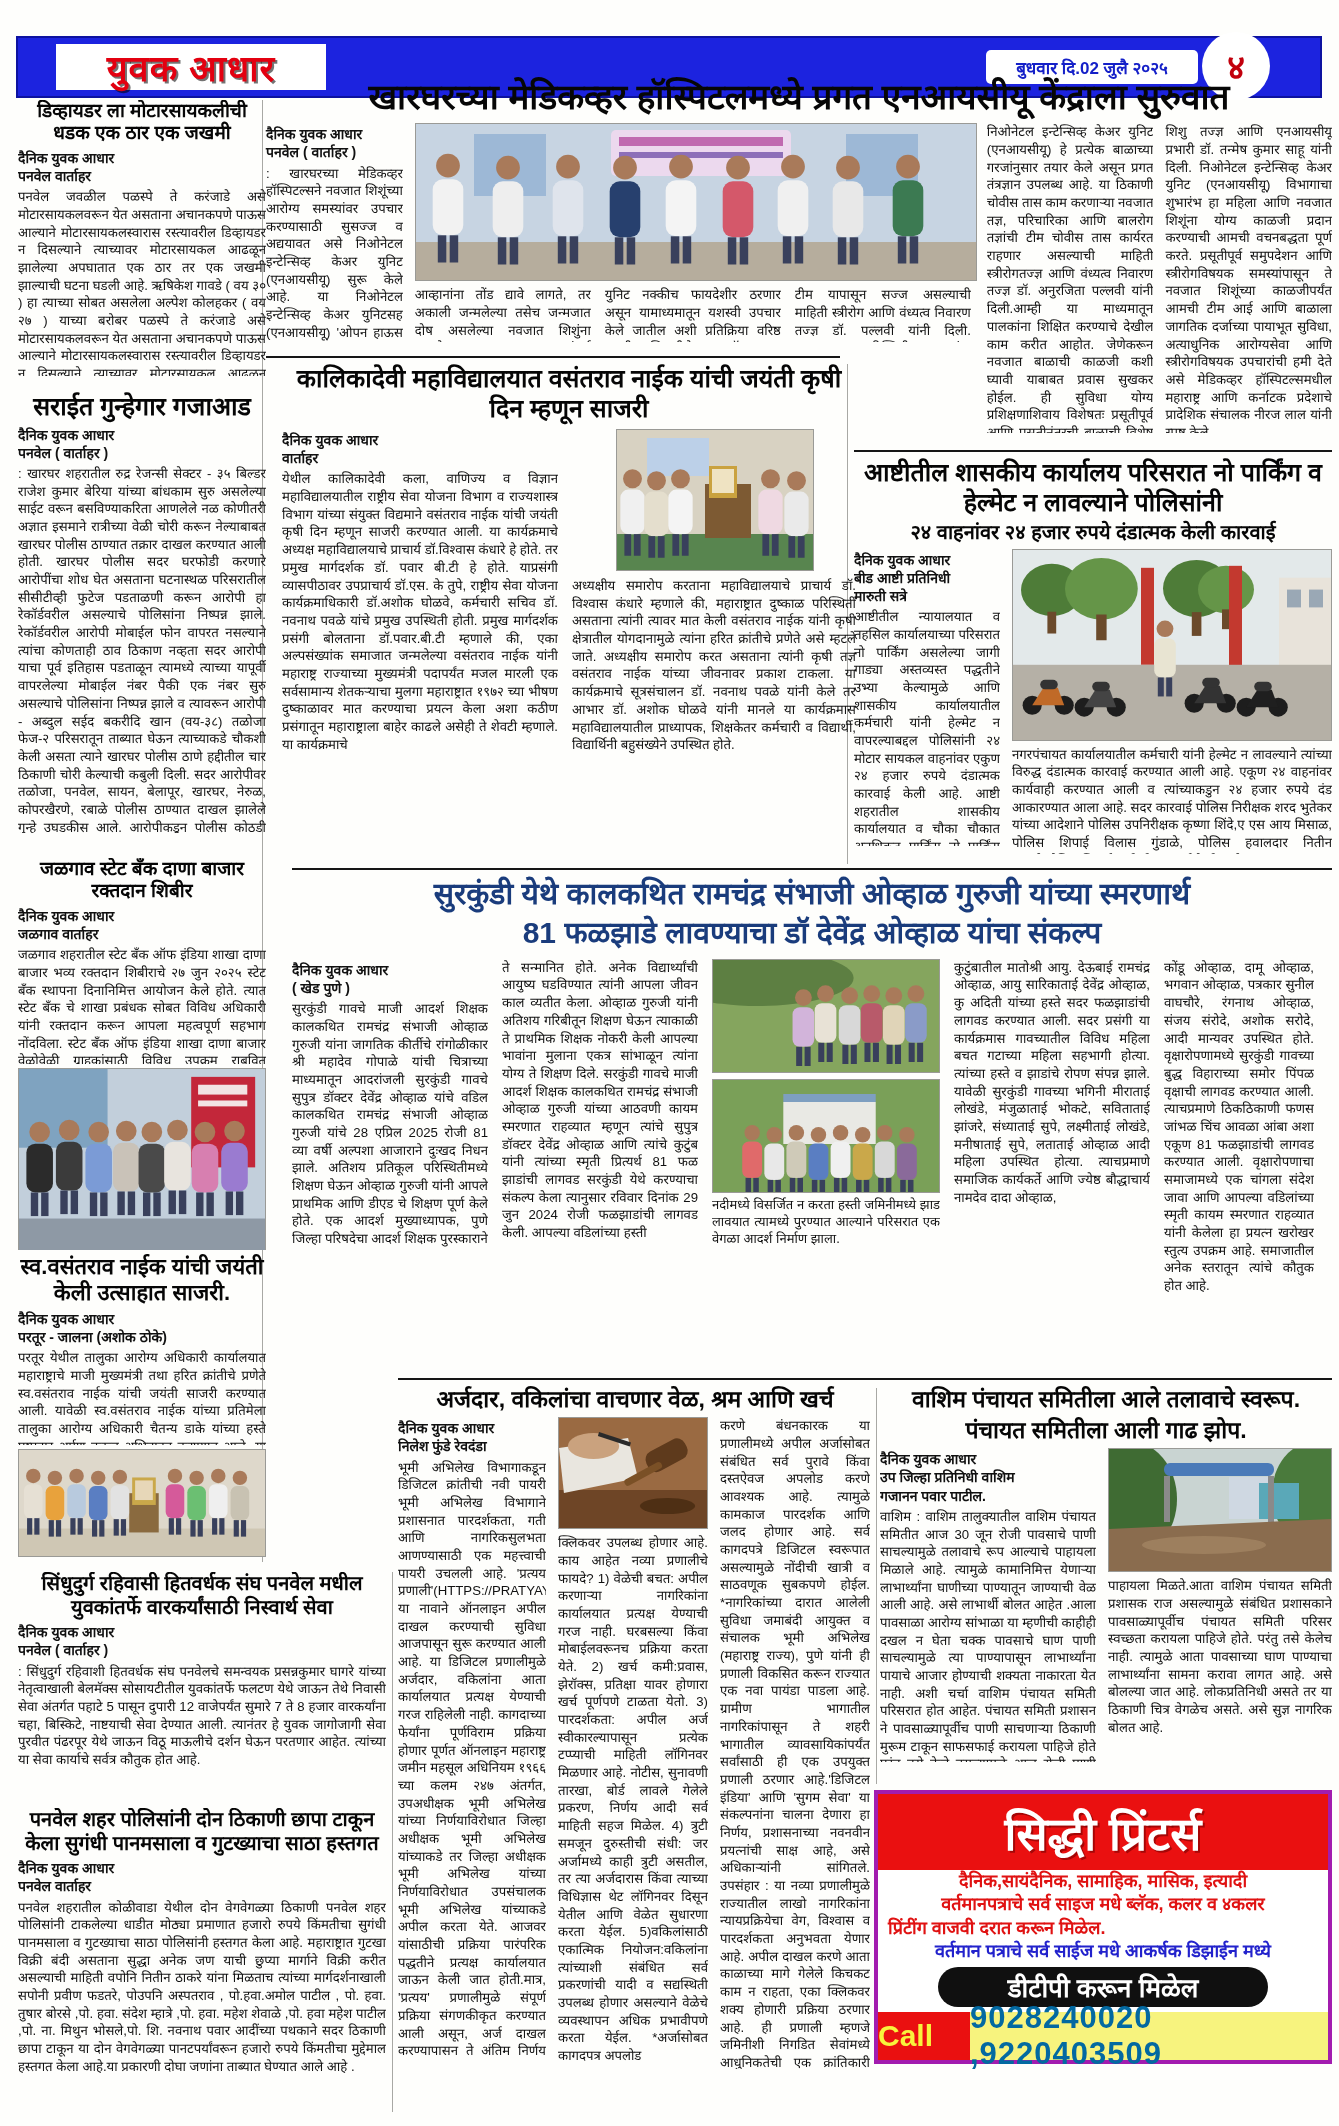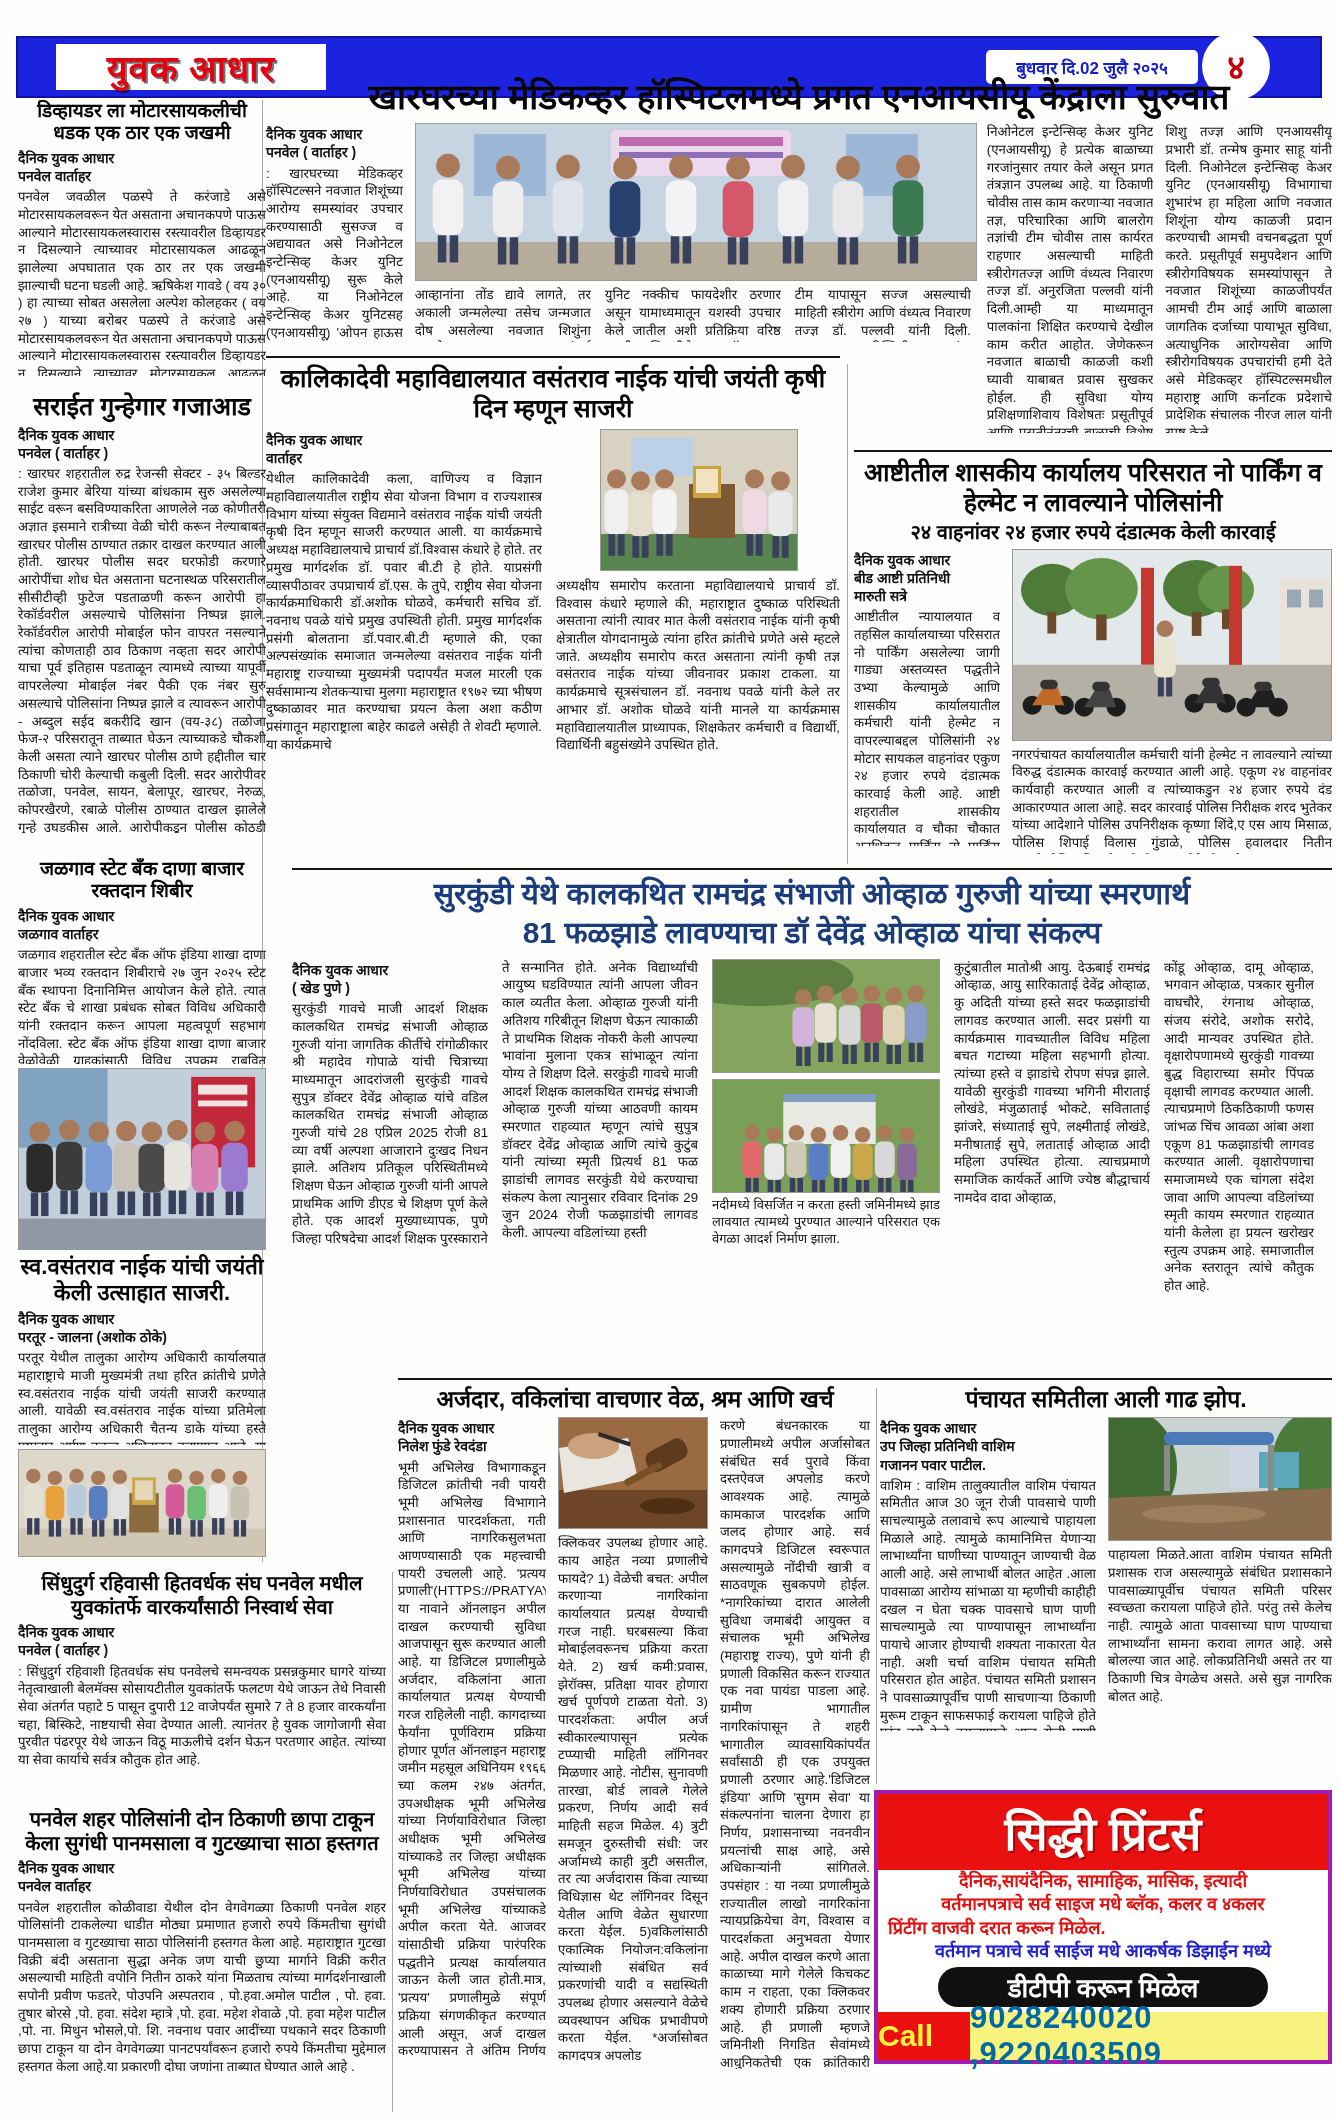--- a/index.html
+++ b/index.html
@@ -212,21 +212,21 @@
           <p class="bd" style="width:176px;height:56px">आव्हानांना तोंड द्यावे लागते, तर अकाली जन्मलेल्या तसेच जन्मजात दोष असलेल्या नवजात शिशुंना श्वासोच्छ्वासाच्या समस्या, संसर्ग यांसारख्या आधुनिक वैद्यकिय उपचार व देखरेखीची विशेष गरज असते.</p>
           <p class="bd" style="width:176px;height:56px">युनिट नक्कीच फायदेशीर ठरणार असून यामाध्यमातून यशस्वी उपचार केले जातील अशी प्रतिक्रिया वरिष्ठ प्रसुती आणि स्त्रीरोगतज्ज्ञ डॉ. कल्पना यांनी दिली.</p>
           <p class="bd" style="width:176px;height:56px">टीम यापासून सज्ज असल्याची माहिती स्त्रीरोग आणि वंध्यत्व निवारण तज्ज्ञ डॉ. पल्लवी यांनी दिली. आव्हानात्मक परिस्थितीत पालकांना शिक्षित करण्याचे काम सुरू आहे.</p>
         </div>
       </div>
       <p class="bd" style="width:168px;height:310px">निओनेटल इन्टेन्सिव्ह केअर युनिट (एनआयसीयू) हे प्रत्येक बाळाच्या गरजांनुसार तयार केले असून प्रगत तंत्रज्ञान उपलब्ध आहे. या ठिकाणी चोवीस तास काम करणाऱ्या नवजात तज्ञ, परिचारिका आणि बालरोग तज्ञांची टीम चोवीस तास कार्यरत राहणार असल्याची माहिती स्त्रीरोगतज्ज्ञ आणि वंध्यत्व निवारण तज्ज्ञ डॉ. अनुरजिता पल्लवी यांनी दिली.आम्ही या माध्यमातून पालकांना शिक्षित करण्याचे देखील काम करीत आहोत. जेणेकरून नवजात बाळाची काळजी कशी घ्यावी याबाबत प्रवास सुखकर होईल. ही सुविधा योग्य प्रशिक्षणाशिवाय विशेषतः प्रसूतीपूर्व आणि प्रसूतीनंतरची बाळाची विशेष काळजी ध्यावी लागते.</p>
       <p class="bd" style="width:168px;height:310px">शिशु तज्ज्ञ आणि एनआयसीयू प्रभारी डॉ. तन्मेष कुमार साहू यांनी दिली. निओनेटल इन्टेन्सिव्ह केअर युनिट (एनआयसीयू) विभागाचा शुभारंभ हा महिला आणि नवजात शिशूंना योग्य काळजी प्रदान करण्याची आमची वचनबद्धता पूर्ण करते. प्रसूतीपूर्व समुपदेशन आणि स्त्रीरोगविषयक समस्यांपासून ते नवजात शिशूंच्या काळजीपर्यंत आमची टीम आई आणि बाळाला जागतिक दर्जाच्या पायाभूत सुविधा, अत्याधुनिक आरोग्यसेवा आणि स्त्रीरोगविषयक उपचारांची हमी देते असे मेडिकव्हर हॉस्पिटल्समधील महाराष्ट्र आणि कर्नाटक प्रदेशाचे प्रादेशिक संचालक नीरज लाल यांनी स्पष्ट केले.</p>
     </div>
   </article>
 
-  <article class="abs" style="left:266px;top:364px;width:574px;height:500px;overflow:hidden">
+  <article class="abs" style="left:282px;top:364px;width:574px;height:500px;overflow:hidden">
     <h2 class="hl" style="font-size:25px">कालिकादेवी महाविद्यालयात वसंतराव नाईक यांची जयंती कृषी दिन म्हणून साजरी</h2>
     <div class="row" style="gap:14px;margin-top:6px">
       <div style="width:276px">
         <div class="by">
           <div>दैनिक युवक आधार</div>
           <div>वार्ताहर</div>
         </div>
         <p class="bd" style="height:372px">येथील कालिकादेवी कला, वाणिज्य व विज्ञान महाविद्यालयातील राष्ट्रीय सेवा योजना विभाग व राज्यशास्त्र विभाग यांच्या संयुक्त विद्यमाने वसंतराव नाईक यांची जयंती कृषी दिन म्हणून साजरी करण्यात आली. या कार्यक्रमाचे अध्यक्ष महाविद्यालयाचे प्राचार्य डॉ.विश्वास कंधारे हे होते. तर प्रमुख मार्गदर्शक डॉ. पवार बी.टी हे होते. याप्रसंगी व्यासपीठावर उपप्राचार्य डॉ.एस. के तुपे, राष्ट्रीय सेवा योजना कार्यक्रमाधिकारी डॉ.अशोक घोळवे, कर्मचारी सचिव डॉ. नवनाथ पवळे यांचे प्रमुख उपस्थिती होती. प्रमुख मार्गदर्शक प्रसंगी बोलताना डॉ.पवार.बी.टी म्हणाले की, एका अल्पसंख्यांक समाजात जन्मलेल्या वसंतराव नाईक यांनी महाराष्ट्र राज्याच्या मुख्यमंत्री पदापर्यंत मजल मारली एक सर्वसामान्य शेतकऱ्याचा मुलगा महाराष्ट्रात १९७२ च्या भीषण दुष्काळावर मात करण्याचा प्रयत्न केला अशा कठीण प्रसंगातून महाराष्ट्राला बाहेर काढले असेही ते शेवटी म्हणाले. या कार्यक्रमाचे</p>
       </div>
       <div style="width:284px">
@@ -358,20 +358,21 @@
             <rect x="64" y="52" width="42" height="7" rx="3" fill="#7a5026" transform="rotate(-28 86 55)"></rect>
           </svg>
         </div>
         <p class="bd" style="height:536px;margin-top:5px">क्लिकवर उपलब्ध होणार आहे. काय आहेत नव्या प्रणालीचे फायदे? 1) वेळेची बचत: अपील करणाऱ्या नागरिकांना कार्यालयात प्रत्यक्ष येण्याची गरज नाही. घरबसल्या किंवा मोबाईलवरूनच प्रक्रिया करता येते. 2) खर्च कमी:प्रवास, झेरॉक्स, प्रतिक्षा यावर होणारा खर्च पूर्णपणे टाळता येतो. 3) पारदर्शकता: अपील अर्ज स्वीकारल्यापासून प्रत्येक टप्प्याची माहिती लॉगिनवर मिळणार आहे. नोटीस, सुनावणी तारखा, बोर्ड लावले गेलेले प्रकरण, निर्णय आदी सर्व माहिती सहज मिळेल. 4) त्रुटी समजून दुरुस्तीची संधी: जर अर्जामध्ये काही त्रुटी असतील, तर त्या अर्जदारास किंवा त्याच्या विधिज्ञास थेट लॉगिनवर दिसून येतील आणि वेळेत सुधारणा करता येईल. 5)वकिलांसाठी एकात्मिक नियोजन:वकिलांना त्यांच्याशी संबंधित सर्व प्रकरणांची यादी व सद्यस्थिती उपलब्ध होणार असल्याने वेळेचे व्यवस्थापन अधिक प्रभावीपणे करता येईल. *अर्जासोबत कागदपत्र अपलोड</p>
       </div>
       <p class="bd" style="width:150px;height:652px">करणे बंधनकारक या प्रणालीमध्ये अपील अर्जासोबत संबंधित सर्व पुरावे किंवा दस्तऐवज अपलोड करणे आवश्यक आहे. त्यामुळे कामकाज पारदर्शक आणि जलद होणार आहे. सर्व कागदपत्रे डिजिटल स्वरूपात असल्यामुळे नोंदीची खात्री व साठवणूक सुबकपणे होईल. *नागरिकांच्या दारात आलेली सुविधा जमाबंदी आयुक्त व संचालक भूमी अभिलेख (महाराष्ट्र राज्य), पुणे यांनी ही प्रणाली विकसित करून राज्यात एक नवा पायंडा पाडला आहे. ग्रामीण भागातील नागरिकांपासून ते शहरी भागातील व्यावसायिकांपर्यंत सर्वांसाठी ही एक उपयुक्त प्रणाली ठरणार आहे.'डिजिटल इंडिया' आणि 'सुगम सेवा' या संकल्पनांना चालना देणारा हा निर्णय, प्रशासनाच्या नवनवीन प्रयत्नांची साक्ष आहे, असे अधिकाऱ्यांनी सांगितले. उपसंहार : या नव्या प्रणालीमुळे राज्यातील लाखो नागरिकांना न्यायप्रक्रियेचा वेग, विश्वास व पारदर्शकता अनुभवता येणार आहे. अपील दाखल करणे आता काळाच्या मागे गेलेले किचकट काम न राहता, एका क्लिकवर शक्य होणारी प्रक्रिया ठरणार आहे. ही प्रणाली म्हणजे जमिनीशी निगडित सेवांमध्ये आधुनिकतेची एक क्रांतिकारी झेप म्हणता येईल.</p>
     </div>
   </article>
 
   <article class="abs" style="left:880px;top:1386px;width:452px;height:398px;overflow:hidden">
+    <h2 class="hl" style="font-size:23px">वाशिम पंचायत समितीला आले तलावाचे स्वरूप.</h2>
     <h2 class="hl" style="font-size:23px;margin-top:0">पंचायत समितीला आली गाढ झोप.</h2>
     <div class="row" style="gap:12px;margin-top:2px">
       <div style="width:216px">
         <div class="by">
           <div>दैनिक युवक आधार</div>
           <div>उप जिल्हा प्रतिनिधी वाशिम</div>
           <div>गजानन पवार पाटील.</div>
         </div>
         <p class="bd" style="height:254px">वाशिम : वाशिम तालुक्यातील वाशिम पंचायत समितीत आज 30 जून रोजी पावसाचे पाणी साचल्यामुळे तलावाचे रूप आल्याचे पाहायला मिळाले आहे. त्यामुळे कामानिमित्त येणाऱ्या लाभार्थ्यांना घाणीच्या पाण्यातून जाण्याची वेळ आली आहे. असे लाभार्थी बोलत आहेत .आला पावसाळा आरोग्य सांभाळा या म्हणीची काहीही दखल न घेता चक्क पावसाचे घाण पाणी साचल्यामुळे त्या पाण्यापासून लाभार्थ्यांना पायाचे आजार होण्याची शक्यता नाकारता येत नाही. अशी चर्चा वाशिम पंचायत समिती परिसरात होत आहेत. पंचायत समिती प्रशासन ने पावसाळ्यापूर्वीच पाणी साचणाऱ्या ठिकाणी मुरूम टाकून साफसफाई करायला पाहिजे होते परंतु तसे केले नसल्यामुळे आज रोजी पाणी साचून पंचायत समितीला तलावाचे स्वरूप आल्याचे</p>
       </div>

